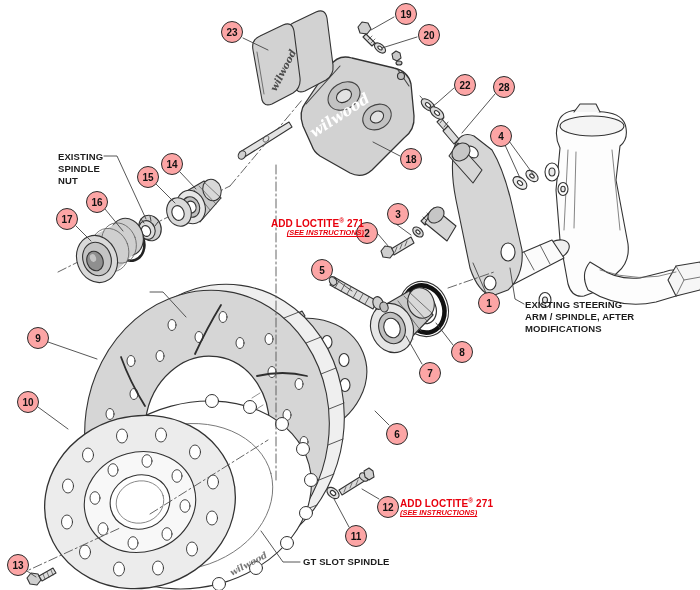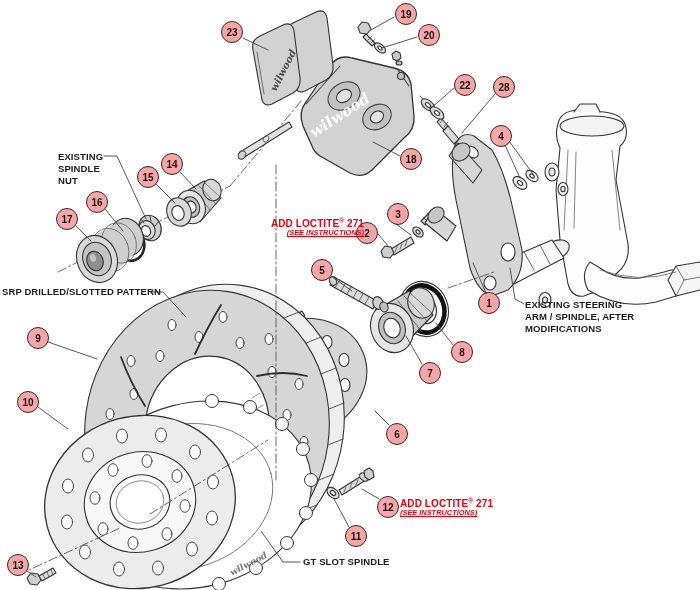--- a/index.html
+++ b/index.html
@@ -391,21 +391,20 @@
 <div class="callout" style="left:400px;top:148px">18</div>
 <div class="callout" style="left:395px;top:3px">19</div>
 <div class="callout" style="left:418px;top:24px">20</div>
 <div class="callout" style="left:493px;top:76px">28</div>
 <div class="callout" style="left:454px;top:74px">22</div>
 <div class="callout" style="left:221px;top:21px">23</div>
 
 <div class="lbl" style="left:58px;top:151px;width:62px">EXISTING
 SPINDLE
 NUT</div>
-<div class="lbl" style="left:2px;top:286px">SRP DRILLED/SLOTTED PATTERN</div>
 <div class="lbl" style="left:303px;top:556px">GT SLOT SPINDLE</div>
 <div class="lbl" style="left:525px;top:299px;width:112px">EXISTING STEERING
 ARM / SPINDLE, AFTER
 MODIFICATIONS</div>
 
 <div class="note ta-r" style="left:250px;top:217px;width:114px">
   <div class="l1"><span>ADD LOCTITE</span><span class="sup">®</span><span> 271</span></div>
   <div class="l2">(SEE INSTRUCTIONS)</div>
 </div>
 

